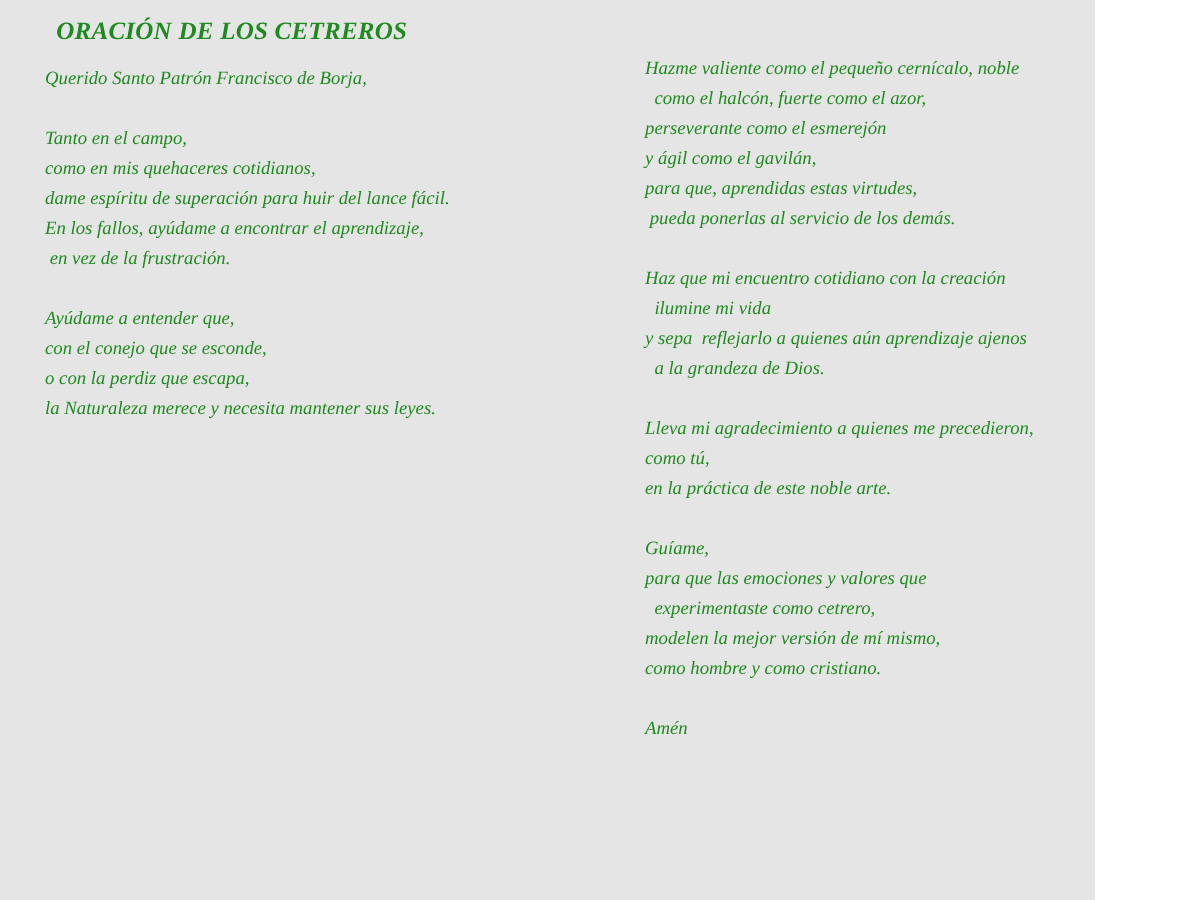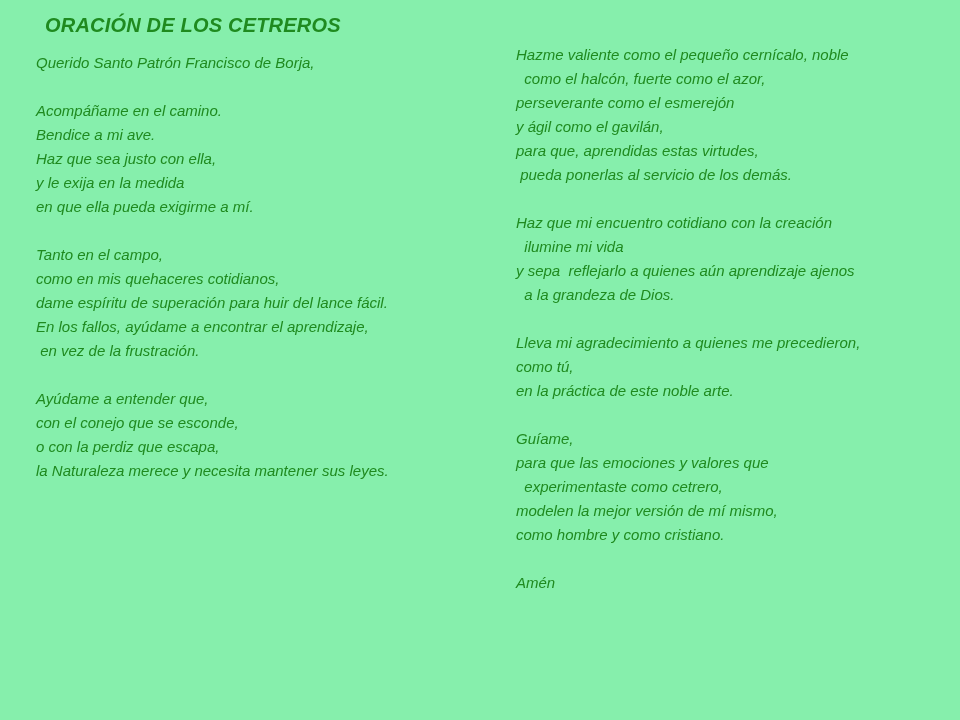--- a/index.html
+++ b/index.html
@@ -2,25 +2,25 @@
 <html><head>
 <meta charset="utf-8">
 <style>
   html, body {
     margin: 0;
     padding: 0;
     background: #ffffff;
   }
   .page {
     position: relative;
-    width: 960px;
+    width: 876px;
     height: 720px;
-    background: #86efac;
+    background: #e5e5e5;
     overflow: hidden;
-    font-family: Liberation Sans, sans-serif;
+    font-family: Liberation Serif, serif;
     color: #1f8a1f;
   }
   .title {
     position: absolute;
     left: 45px;
     top: 14px;
     font-size: 20px;
     font-weight: bold;
     font-style: italic;
     letter-spacing: 0.2px;
@@ -57,25 +57,20 @@
 </style>
 </head>
 <body>
 
 <div class="page">
 
   <div class="title">ORACIÓN DE LOS CETREROS</div>
 
   <div class="column col-left">
     <div class="stanza">Querido Santo Patrón Francisco de Borja,</div>
-    <div class="stanza">Acompáñame en el camino.
-Bendice a mi ave.
-Haz que sea justo con ella,
-y le exija en la medida
-en que ella pueda exigirme a mí.</div>
     <div class="stanza">Tanto en el campo,
 como en mis quehaceres cotidianos,
 dame espíritu de superación para huir del lance fácil.
 En los fallos, ayúdame a encontrar el aprendizaje,
  en vez de la frustración.</div>
     <div class="stanza">Ayúdame a entender que,
 con el conejo que se esconde,
 o con la perdiz que escapa,
 la Naturaleza merece y necesita mantener sus leyes.</div>
   </div>

